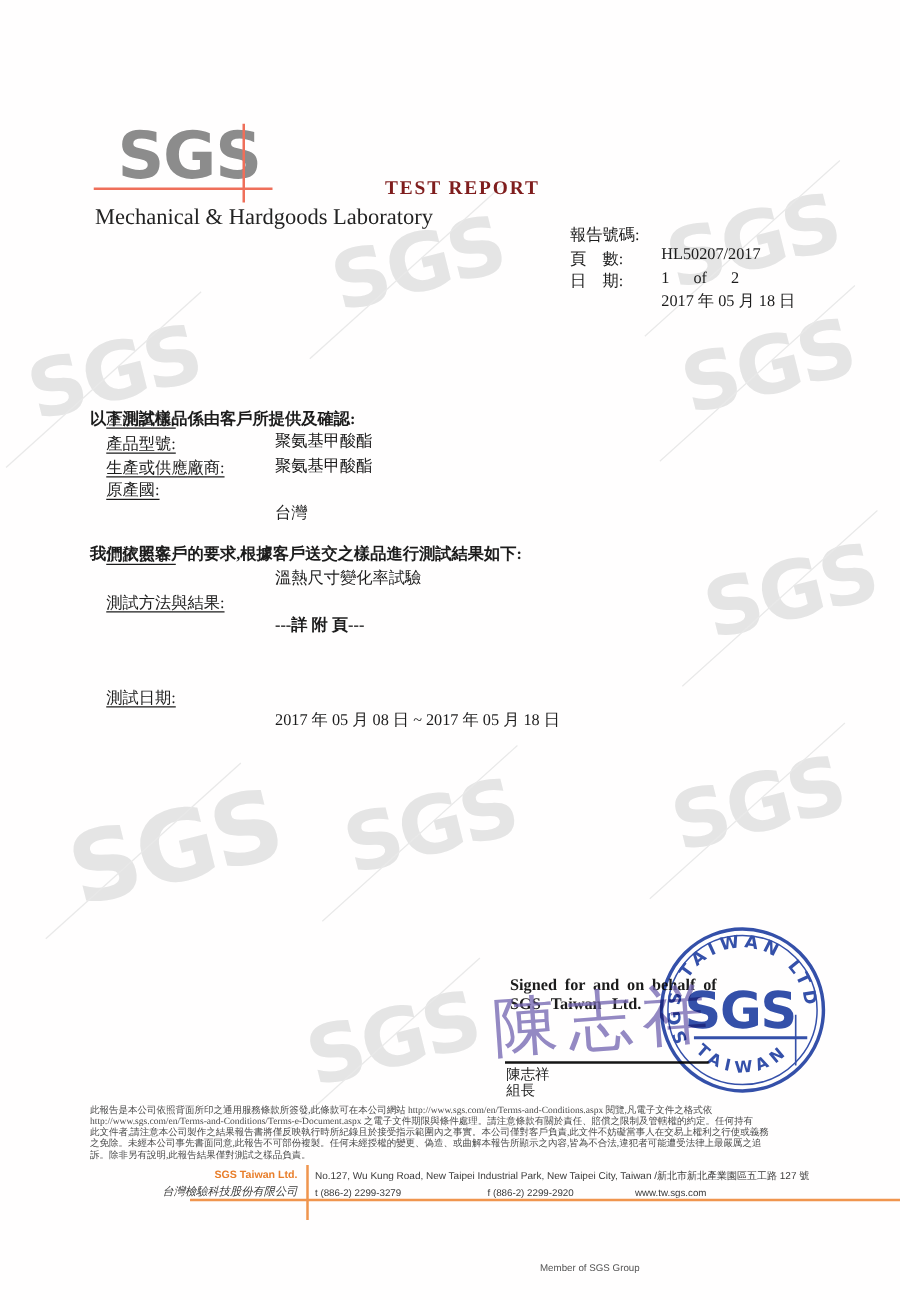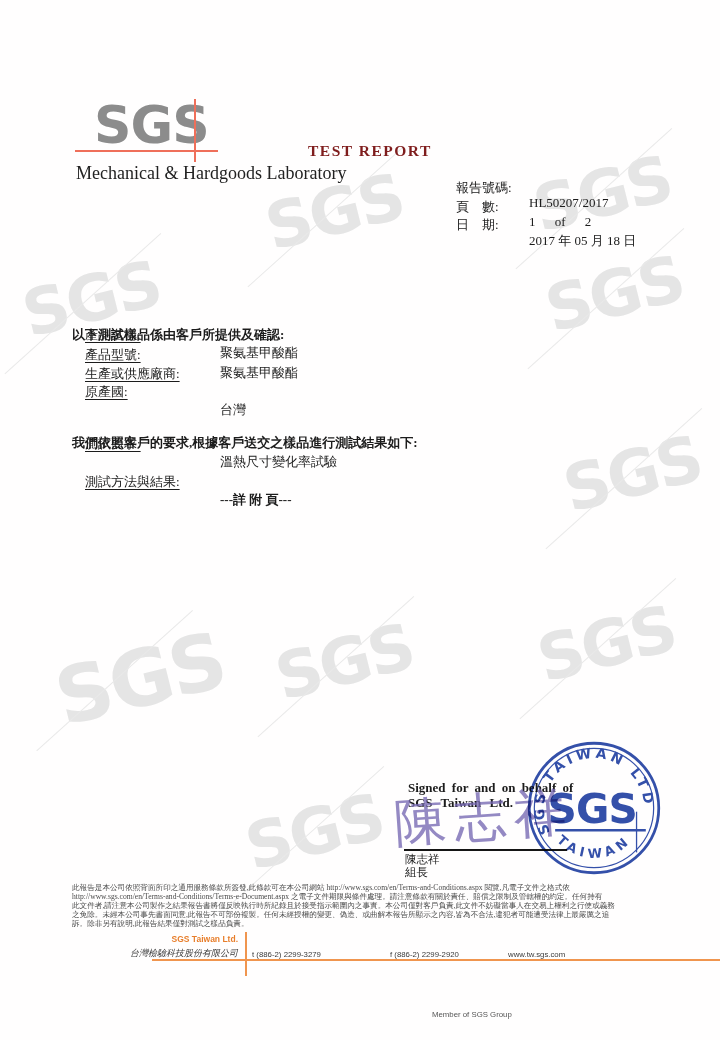--- a/index.html
+++ b/index.html
@@ -115,20 +115,24 @@
   <div class="abs intro" style="top:398px;">我們依照客戶的要求,根據客戶送交之樣品進行測試結果如下:</div>
 
   <div class="frow" style="top:419px;">
     <span class="lbl">測試要求:</span>
     <span class="val">溫熱尺寸變化率試驗</span>
   </div>
   <div class="frow" style="top:457px;">
     <span class="lbl">測試方法與結果:</span>
     <span class="val val-bold">---詳 附 頁---</span>
   </div>
+  <div class="frow" style="top:533px;">
+    <span class="lbl">測試日期:</span>
+    <span class="val">2017 年 05 月 08 日 ~ 2017 年 05 月 18 日</span>
+  </div>
 
   <div class="abs sig-for">Signed for and on behalf of</div>
   <div class="abs sig-co">SGS Taiwan Ltd.</div>
   <div class="abs sig-script">陳志祥</div>
   <div class="abs sig-line"></div>
   <div class="abs sig-name">陳志祥</div>
   <div class="abs sig-title">組長</div>
 
   <svg class="abs stamp" viewBox="0 0 160 160">
     <defs>
@@ -154,19 +158,20 @@
 
   <div class="abs fine" style="top:883px;">此報告是本公司依照背面所印之通用服務條款所簽發,此條款可在本公司網站 http://www.sgs.com/en/Terms-and-Conditions.aspx 閱覽,凡電子文件之格式依</div>
   <div class="abs fine" style="top:892px;">http://www.sgs.com/en/Terms-and-Conditions/Terms-e-Document.aspx 之電子文件期限與條件處理。請注意條款有關於責任、賠償之限制及管轄權的約定。任何持有</div>
   <div class="abs fine" style="top:901px;">此文件者,請注意本公司製作之結果報告書將僅反映執行時所紀錄且於接受指示範圍內之事實。本公司僅對客戶負責,此文件不妨礙當事人在交易上權利之行使或義務</div>
   <div class="abs fine" style="top:910px;">之免除。未經本公司事先書面同意,此報告不可部份複製。任何未經授權的變更、偽造、或曲解本報告所顯示之內容,皆為不合法,違犯者可能遭受法律上最嚴厲之追</div>
   <div class="abs fine" style="top:919px;">訴。除非另有說明,此報告結果僅對測試之樣品負責。</div>
 
   <div class="abs f-co-en">SGS Taiwan Ltd.</div>
   <div class="abs f-co-zh">台灣檢驗科技股份有限公司</div>
   <div class="abs f-vline"></div>
+  <div class="abs f-addr">No.127, Wu Kung Road, New Taipei Industrial Park, New Taipei City, Taiwan /新北市新北產業園區五工路 127 號</div>
   <div class="abs f-tel">t (886-2) 2299-3279</div>
   <div class="abs f-fax">f (886-2) 2299-2920</div>
   <div class="abs f-web">www.tw.sgs.com</div>
   <div class="abs f-hline"></div>
   <div class="abs f-member">Member of SGS Group</div>
 
 </div>
 
 </body></html>

